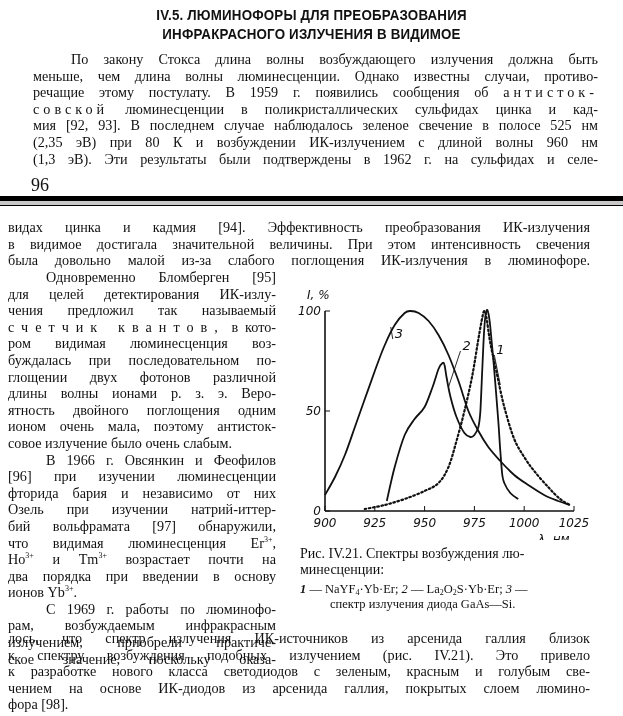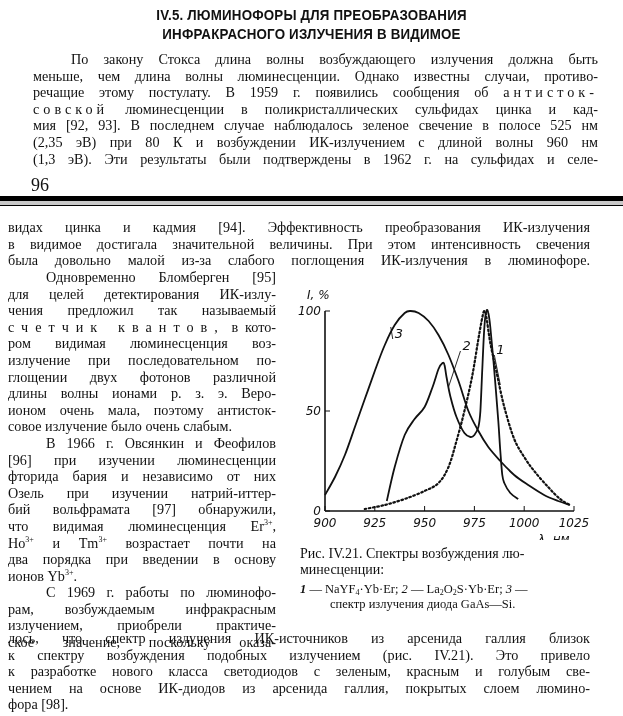--- a/index.html
+++ b/index.html
@@ -55,23 +55,24 @@
   <span class="ln">в видимое достигала значительной величины. При этом интенсивность свечения</span>
   <span class="ln">была довольно малой из-за слабого поглощения ИК-излучения в люминофоре.</span>
 </div>
 
 <div class="para" style="left:8px; top:269px; width:268px;">
   <span class="ln indent">Одновременно Бломберген [95]</span>
   <span class="ln">для целей детектирования ИК-излу-</span>
   <span class="ln">чения предложил так называемый</span>
   <span class="ln"><span class="spaced" style="letter-spacing:7px;">счетчик квантов,</span> <span>в кото-</span></span>
   <span class="ln">ром видимая люминесценция воз-</span>
-  <span class="ln">излучение при последовательном по-</span>
+  <span class="ln">буждалась при последовательном по-</span>
   <span class="ln">глощении двух фотонов различной</span>
   <span class="ln">длины волны ионами р. з. э. Веро-</span>
+  <span class="ln">ятность двойного поглощения одним</span>
   <span class="ln">ионом очень мала, поэтому антисток-</span>
   <span class="ln last">совое излучение было очень слабым.</span>
 
   <span class="ln indent">В 1966 г. Овсянкин и Феофилов</span>
   <span class="ln">[96] при изучении люминесценции</span>
   <span class="ln">фторида бария и независимо от них</span>
   <span class="ln">Озель при изучении натрий-иттер-</span>
   <span class="ln">бий вольфрамата [97] обнаружили,</span>
   <span class="ln"><span>что видимая люминесценция Er</span><sup>3+</sup>,</span>
   <span class="ln"><span>Ho</span><sup>3+</sup><span> и Tm</span><sup>3+</sup><span> возрастает почти на</span></span>

